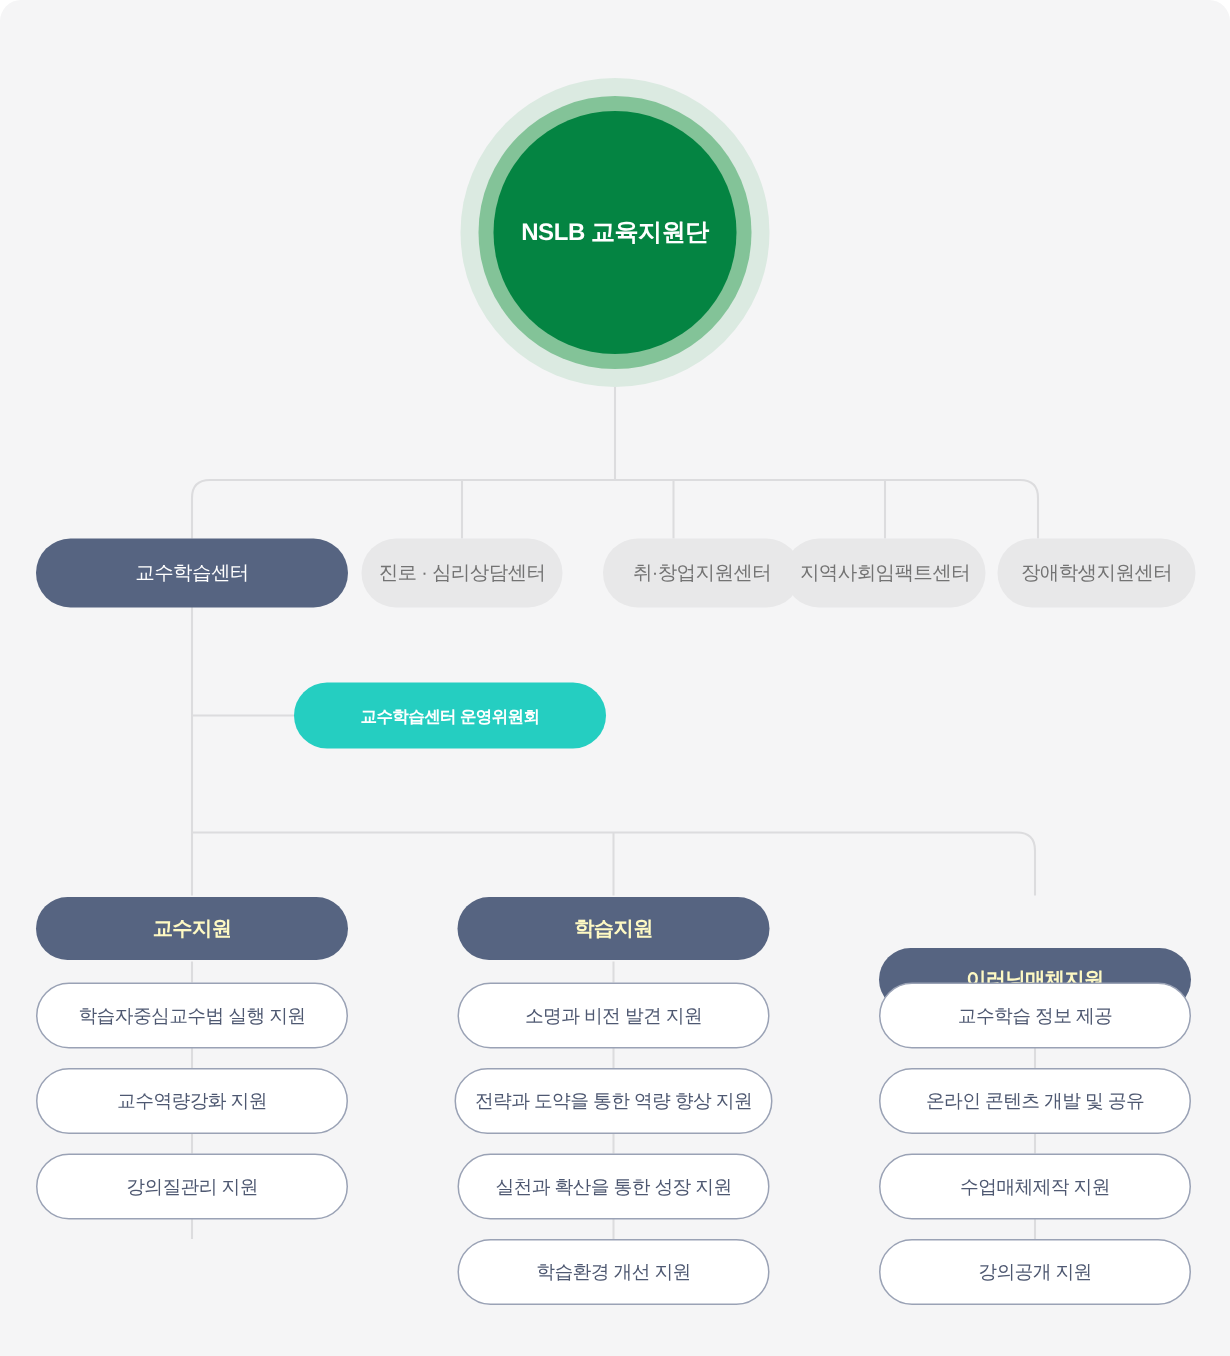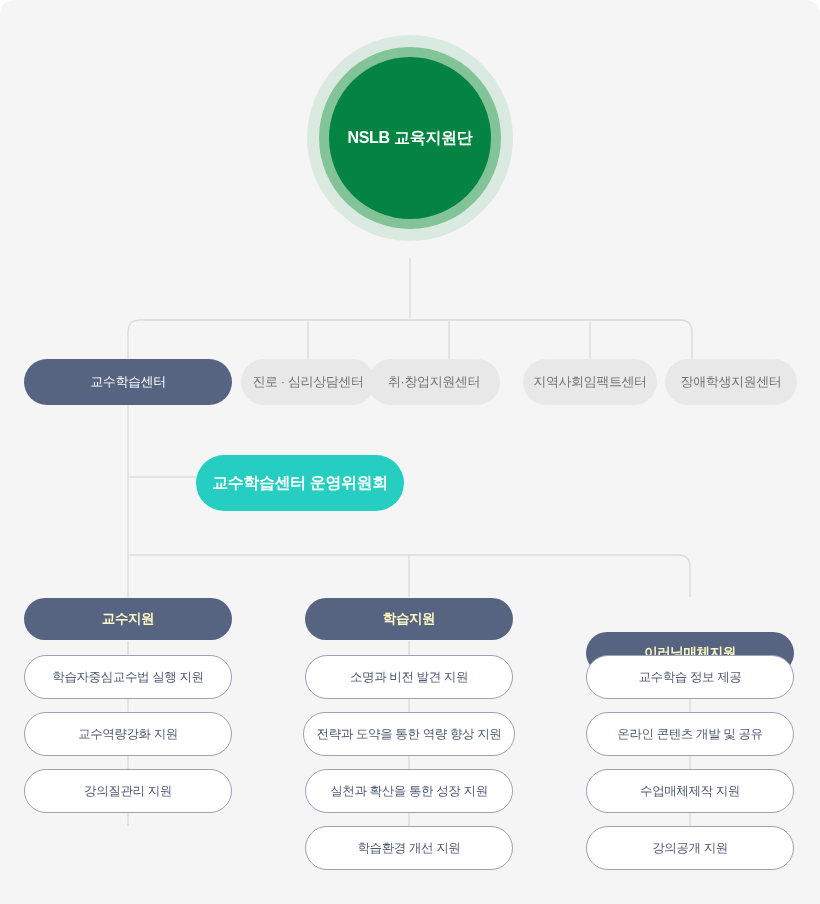--- a/index.html
+++ b/index.html
@@ -30,21 +30,21 @@
     top: 0;
     width: 820px;
     height: 904px;
     pointer-events: none;
   }
 
   
   .root-wrap {
     position: absolute;
     left: 307px;
-    top: 35px;
+    top: 52px;
     width: 206px;
     height: 206px;
   }
   .ring-outer {
     position: absolute;
     left: 0; top: 0;
     width: 206px; height: 206px;
     border-radius: 50%;
     background: #dbeae1;
   }
@@ -94,24 +94,24 @@
     background: #566481;
     color: #ffffff;
   }
   .center-pill.inactive {
     background: #e8e8e9;
     color: #737373;
     font-weight: normal;
   }
 
   .committee-pill {
-    height: 56px;
+    height: 44px;
     background: #25cec1;
     color: #ffffff;
-    font-size: 16px;
+    font-size: 11px;
     font-weight: bold;
   }
 
   .col-head {
     height: 42px;
     background: #566481;
     color: #fef9c3;
     font-size: 13.5px;
     font-weight: bold;
   }
@@ -172,21 +172,21 @@
       <span class="root-label">NSLB 교육지원단</span>
     </div>
   </div>
 
   <div class="pill center-pill active" style="left:24px; top:359px; width:208px;">
     <span>교수학습센터</span>
   </div>
   <div class="pill center-pill inactive" style="left:241px; top:359px; width:134px;">
     <span>진로 · 심리상담센터</span>
   </div>
-  <div class="pill center-pill inactive" style="left:368px; top:359px; width:132px;">
+  <div class="pill center-pill inactive" style="left:402px; top:359px; width:132px;">
     <span>취·창업지원센터</span>
   </div>
   <div class="pill center-pill inactive" style="left:523px; top:359px; width:134px;">
     <span>지역사회임팩트센터</span>
   </div>
   <div class="pill center-pill inactive" style="left:665px; top:359px; width:132px;">
     <span>장애학생지원센터</span>
   </div>
 
   <div class="pill committee-pill" style="left:196px; top:455px; width:208px;">

